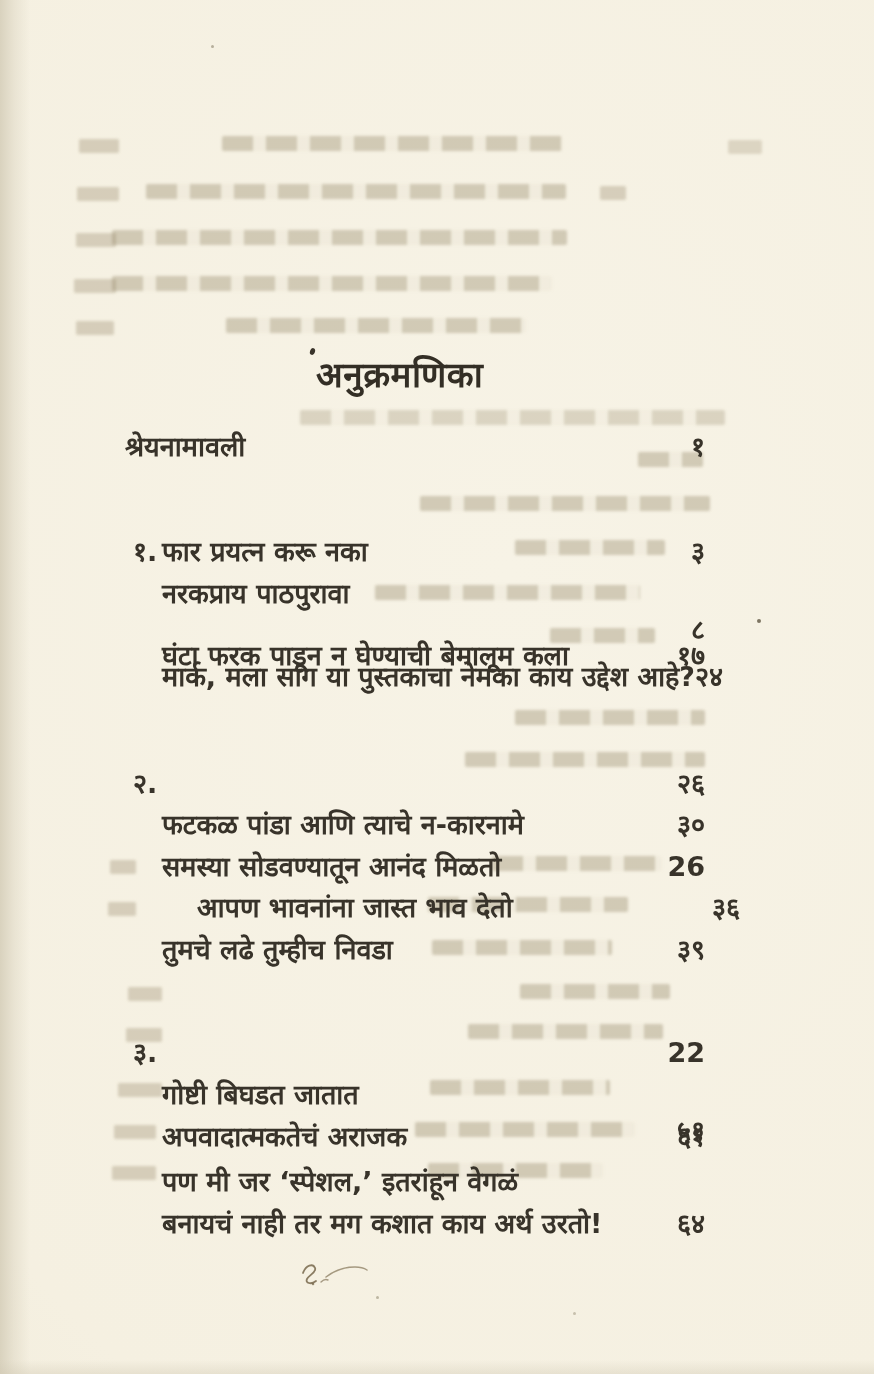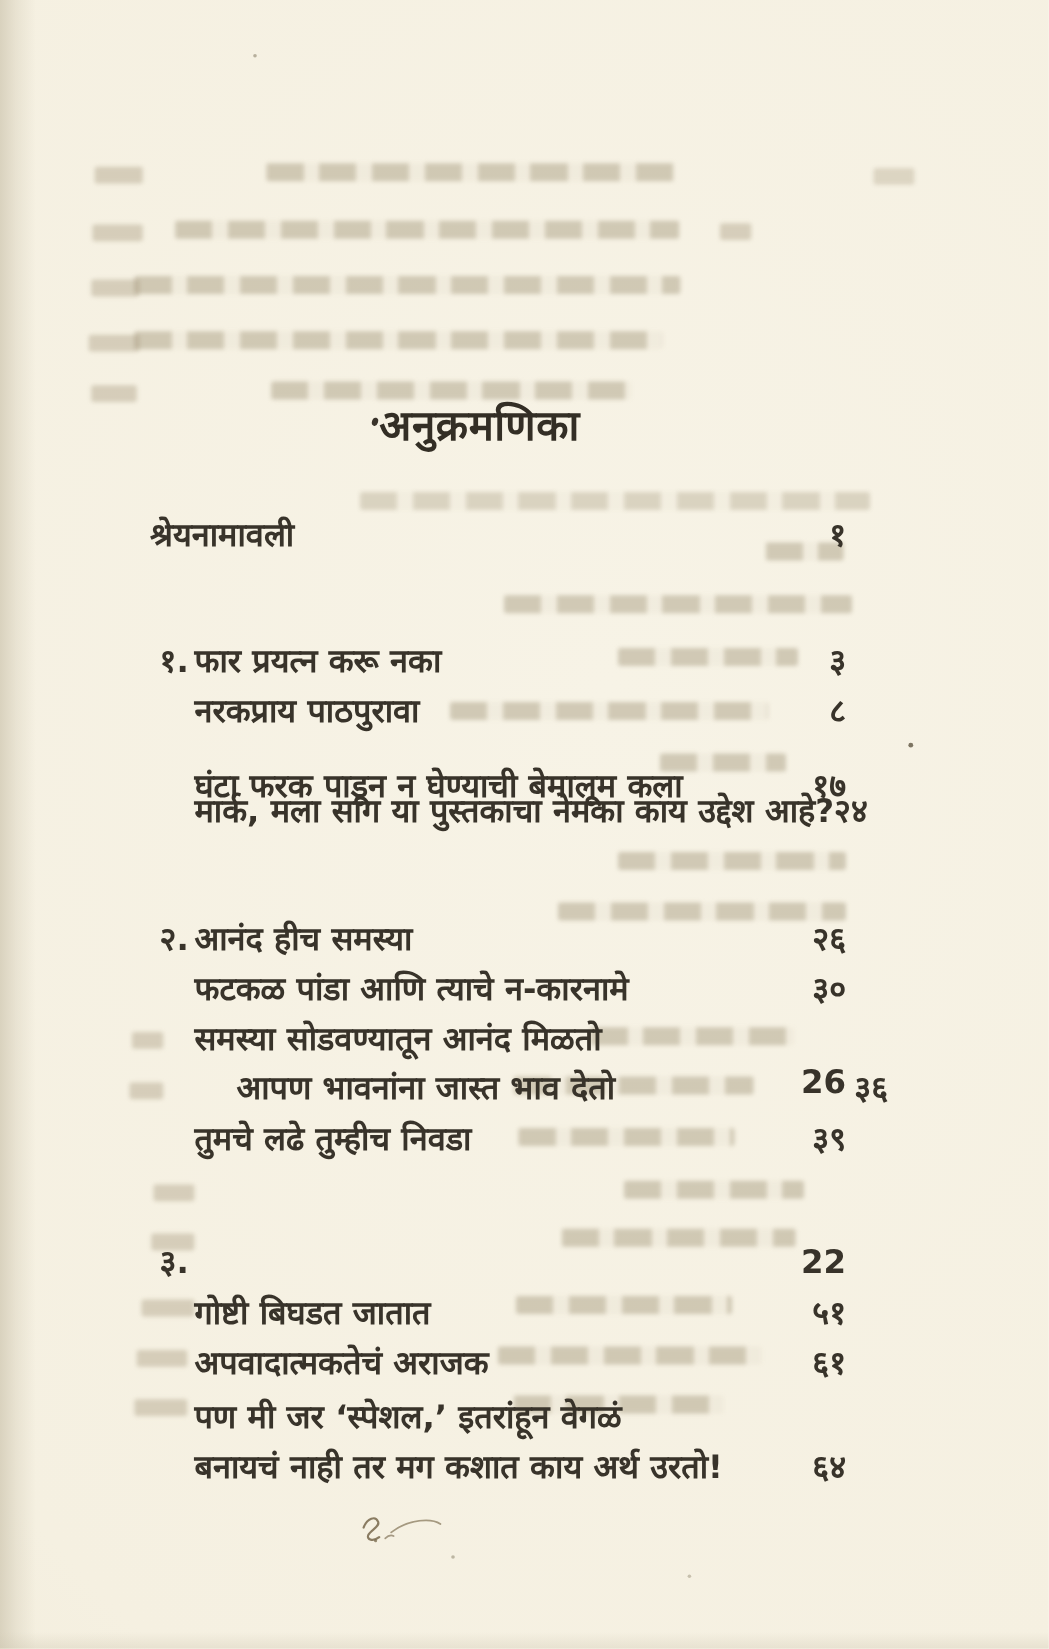--- a/index.html
+++ b/index.html
@@ -12,21 +12,21 @@
   }
   .edge-left{
     position:absolute;left:0;top:0;bottom:0;width:30px;
     background:linear-gradient(90deg,#d9d2be 0%,rgba(217,210,190,0.45) 45%,rgba(217,210,190,0) 100%);
   }
   .edge-bottom{
     position:absolute;left:0;right:0;bottom:0;height:14px;
     background:linear-gradient(0deg,rgba(205,197,175,.35),rgba(205,197,175,0));
   }
   .heading{
-    position:absolute;top:330px;left:316px;
+    position:absolute;top:350px;left:316px;
     font-size:35px;font-weight:700;color:#332e25;letter-spacing:.5px;white-space:nowrap;
   }
   .heading-mark{
     position:absolute;top:348px;left:310px;width:5px;height:7px;border-radius:50%;
     background:#3a342b;transform:rotate(18deg);
   }
   .row{
     position:absolute;display:flex;align-items:baseline;
     font-size:27px;font-weight:600;line-height:36px;color:#38332a;white-space:nowrap;
   }
@@ -101,60 +101,59 @@
   <div class="row front" style="top:429px;">
     <span class="lbl">श्रेयनामावली</span>
     <span class="pg">१</span>
   </div>
 
   <div class="row chap" style="top:534px;">
     <span class="num">१.</span>
     <span class="lbl">फार प्रयत्न करू नका</span>
     <span class="pg">३</span>
   </div>
-  <div class="row sub" style="top:576px;">
+  <div class="row sub" style="top:576px;flex-direction:column;">
     <span class="lbl">नरकप्राय पाठपुरावा</span>
     <span class="pg">८</span>
   </div>
   <div class="row sub" style="top:638px;">
     <span class="lbl">घंटा फरक पाडून न घेण्याची बेमालूम कला</span>
     <span class="pg">१७</span>
   </div>
   <div class="row sub" style="top:659px;">
     <span class="lbl">मार्क, मला सांग या पुस्तकाचा नेमका काय उद्देश आहे?</span>
     <span class="pg">२४</span>
   </div>
 
   <div class="row chap" style="top:766px;">
     <span class="num">२.</span>
-    <span class="lbl">आनंद हीच समस्या</span>
     <span class="pg">२६</span>
   </div>
   <div class="row sub" style="top:807px;">
     <span class="lbl">फटकळ पांडा आणि त्याचे न-कारनामे</span>
     <span class="pg">३०</span>
   </div>
-  <div class="row sub" style="top:849px;flex-direction:column;">
+  <div class="row sub" style="top:849px;">
     <span class="lbl">समस्या सोडवण्यातून आनंद मिळतो</span>
     <span class="pg">26</span>
   </div>
   <div class="row sub" style="top:890px;margin-left:35px;">
     <span class="lbl">आपण भावनांना जास्त भाव देतो</span>
     <span class="pg">३६</span>
   </div>
   <div class="row sub" style="top:932px;">
     <span class="lbl">तुमचे लढे तुम्हीच निवडा</span>
     <span class="pg">३९</span>
   </div>
 
   <div class="row chap" style="top:1035px;">
     <span class="num">३.</span>
     <span class="pg">22</span>
   </div>
-  <div class="row sub" style="top:1077px;">
+  <div class="row sub" style="top:1077px;flex-direction:column;">
     <span class="lbl">गोष्टी बिघडत जातात</span>
     <span class="pg">५१</span>
   </div>
   <div class="row sub" style="top:1119px;">
     <span class="lbl">अपवादात्मकतेचं अराजक</span>
     <span class="pg">६१</span>
   </div>
   <div class="row sub" style="top:1164px;">
     <span class="lbl">पण मी जर ‘स्पेशल,’ इतरांहून वेगळं</span>
     <span class="pg"></span>

